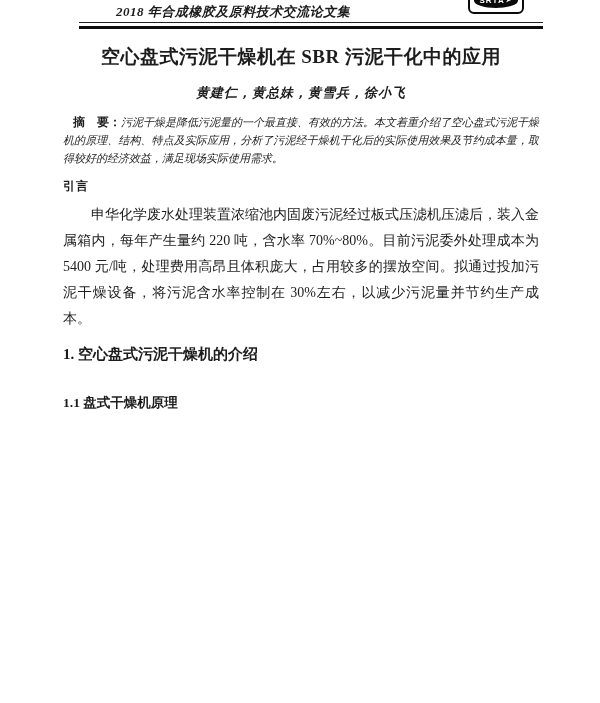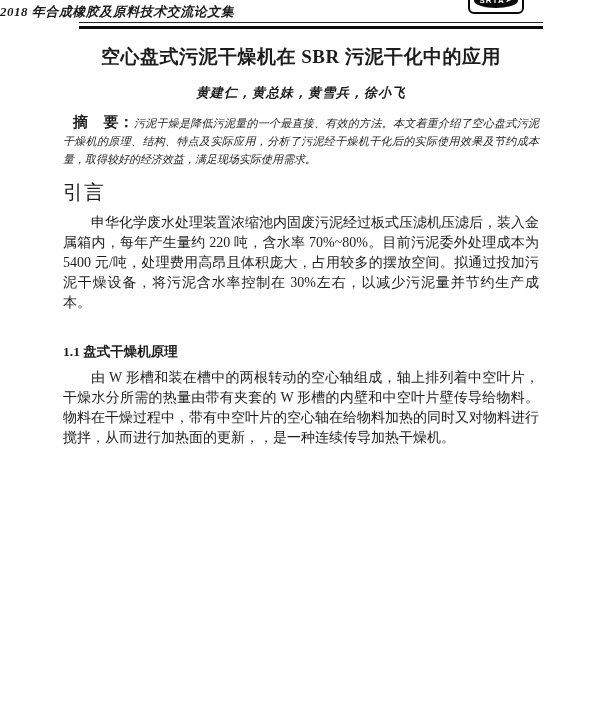--- a/index.html
+++ b/index.html
@@ -8,21 +8,21 @@
     width:600px;height:703px;
     margin:0 auto;
     background:#ffffff;
     overflow:hidden;
     color:#1c1c1c;
     font-family:"Liberation Serif","DejaVu Serif",serif;
   }
   
   .hdr-text{
     position:absolute;top:3px;left:0;width:466px;
-    text-align:left;
+    text-align:center;
     font-size:13px;font-style:italic;font-weight:600;
     letter-spacing:0.5px;white-space:nowrap;
   }
   .logo{
     position:absolute;top:-14px;left:468px;
     width:56px;height:28px;
     border:2.5px solid #0a0a0a;border-radius:6px;
     background:#fff;
     display:flex;align-items:center;justify-content:center;
     box-sizing:border-box;
@@ -53,29 +53,29 @@
     margin-top:10px;text-align:center;
     font-size:13px;font-style:italic;font-weight:600;letter-spacing:1px;
   }
   .abstract{
     margin-top:11px;
     font-size:11px;line-height:18px;
     text-align:justify;font-style:italic;
     text-indent:0.9em;
   }
   .abstract .label,.keywords .label{
-    font-style:normal;font-weight:bold;font-size:15px;
+    font-style:normal;font-weight:bold;font-size:12px;
   }
   .keywords{margin-top:2px;font-size:11.5px;font-style:italic;}
   .intro-heading{
-    font-size:20px;font-weight:400;letter-spacing:1px;
+    font-size:12px;font-weight:700;letter-spacing:1px;
   }
   .body-p{
     margin:7px 0 0;
-    font-size:14px;line-height:20px;
+    font-size:14px;line-height:26px;
     text-align:justify;text-indent:2em;
   }
   .sec-h1{margin-top:13px;font-size:15px;font-weight:bold;}
   .sec-h2{margin-top:30px;font-size:13.5px;font-weight:bold;}
 </style>
 </head>
 <body>
 
 <div class="page">
 
@@ -97,21 +97,21 @@
     <div class="authors">黄建仁，黄总妹，黄雪兵，徐小飞</div>
 
 
     <p class="abstract"><span class="label">摘　要：</span><span>污泥干燥是降低污泥量的一个最直接、有效的方法。本文着重介绍了空心盘式污泥干燥机的原理、结构、特点及实际应用，分析了污泥经干燥机干化后的实际使用效果及节约成本量，取得较好的经济效益，满足现场实际使用需求。</span></p>
 
 
     <div class="intro-heading">引言</div>
 
     <p class="body-p">申华化学废水处理装置浓缩池内固废污泥经过板式压滤机压滤后，装入金属箱内，每年产生量约 220 吨，含水率 70%~80%。目前污泥委外处理成本为 5400 元/吨，处理费用高昂且体积庞大，占用较多的摆放空间。拟通过投加污泥干燥设备，将污泥含水率控制在 30%左右，以减少污泥量并节约生产成本。</p>
 
+    <div class="sec-h1">1. 空心盘式污泥干燥机的介绍</div>
 
     <div class="sec-h2">1.1 盘式干燥机原理</div>
 
 
 
-    <p class="body-p">由 W 形槽和装在槽中的两根转动的空心轴组成，轴上排列着中空叶片，干燥水分所需的热量由带有夹套的 W 形槽的内壁和中空叶片壁传导给物料。物料在干燥过程中，带有中空叶片的空心轴在给物料加热的同时又对物料进行搅拌，从而进行加热面的更新，，是一种连续传导加热干燥机。</p>
 
   </div>
 </div>
 
 </body></html>

